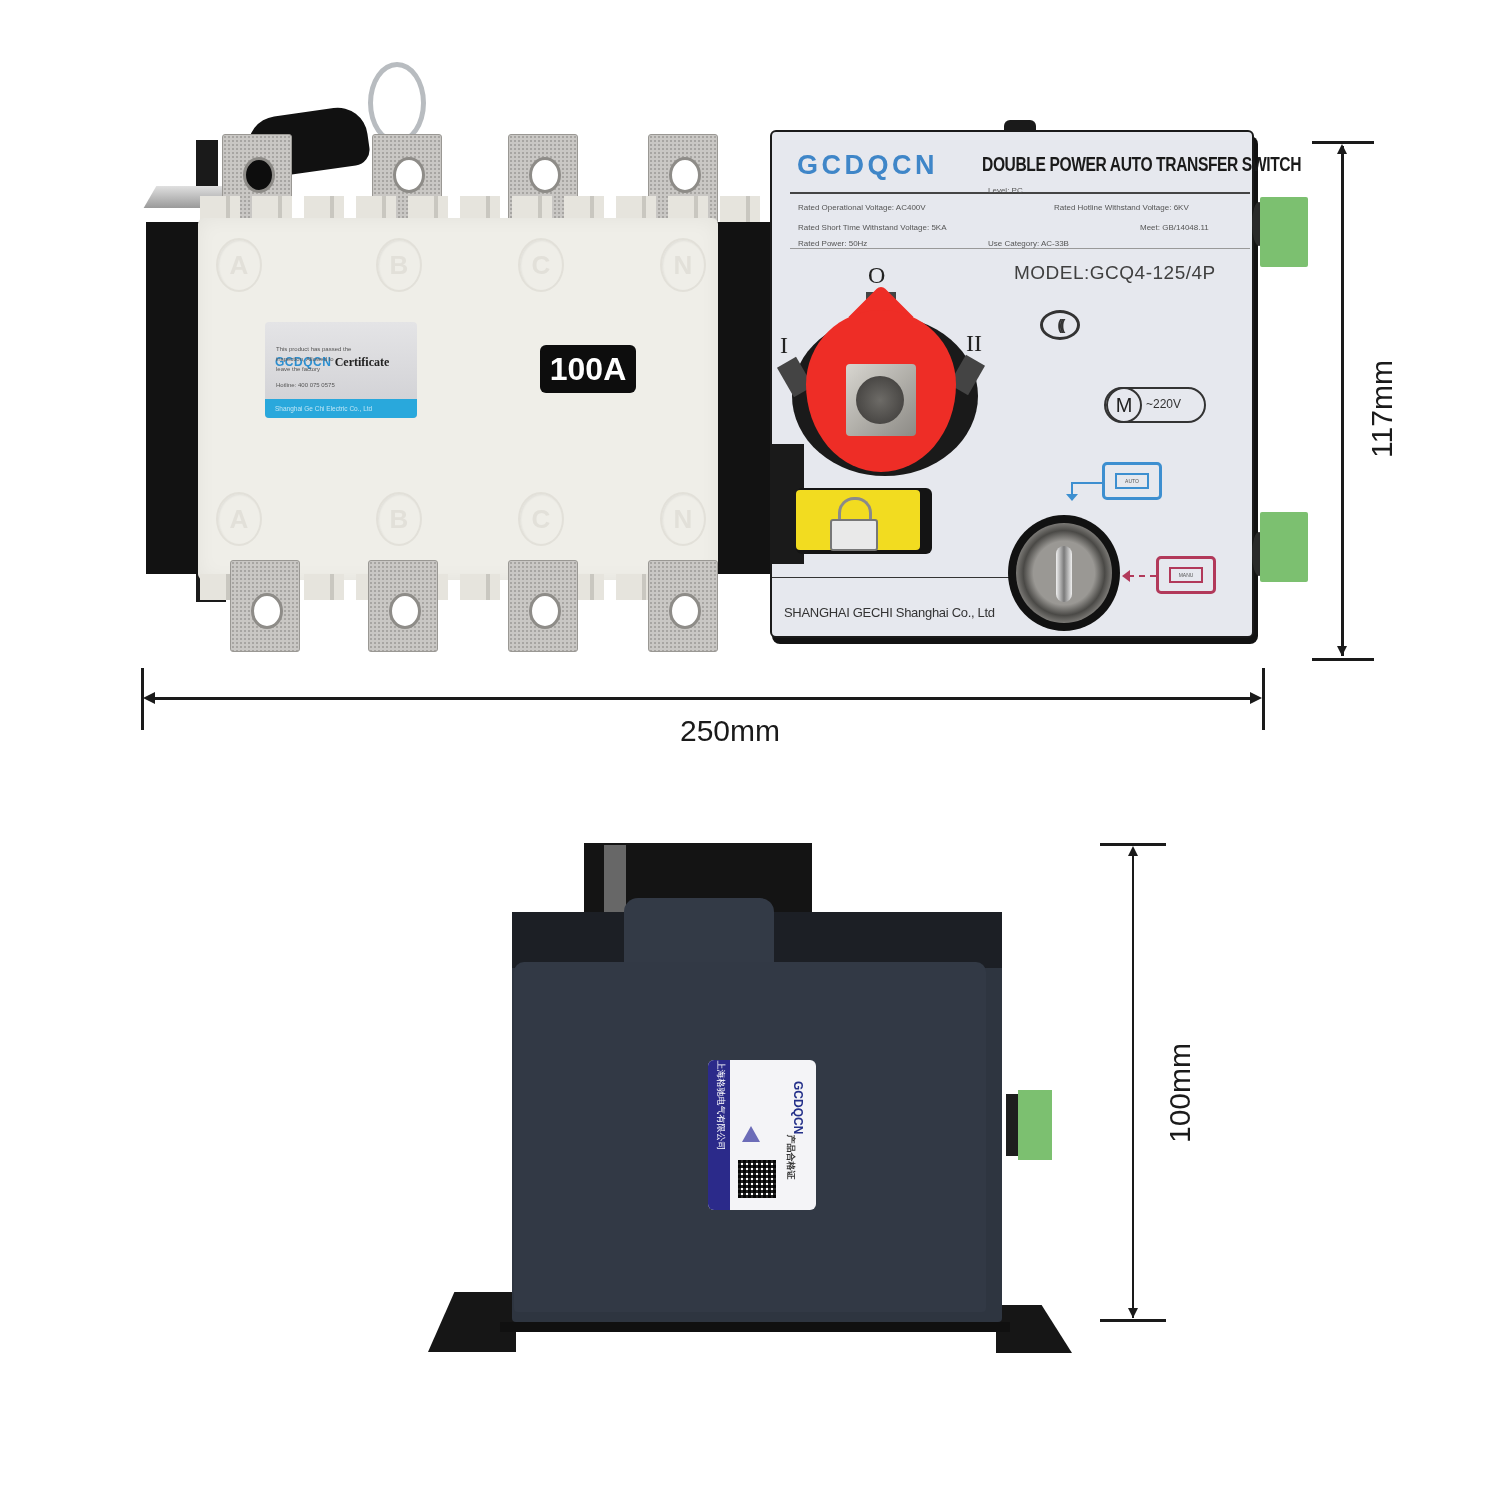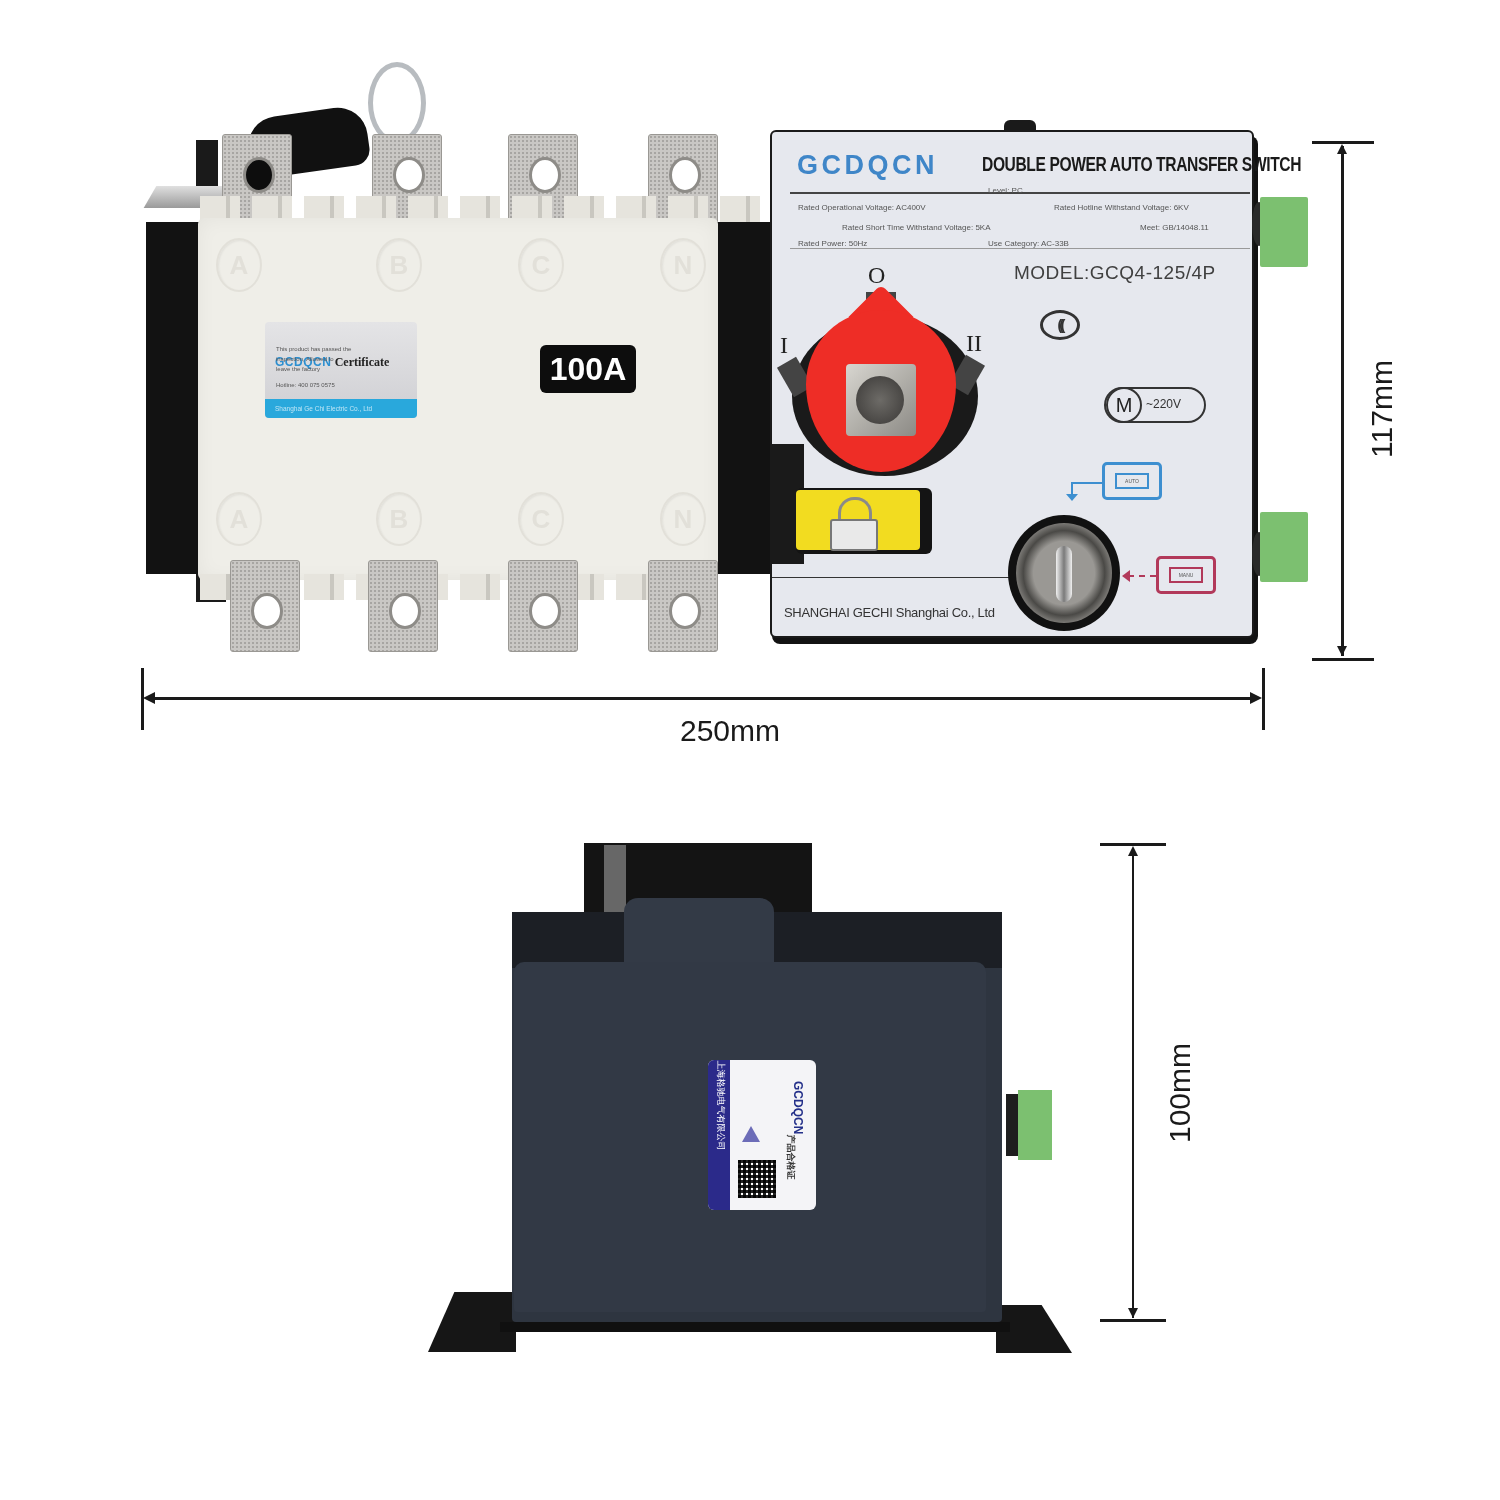--- a/index.html
+++ b/index.html
@@ -189,21 +189,21 @@
   <div class="abs panel-back"></div>
   <div class="abs panel"></div>
 
   <div class="abs brand-text">GCDQCN</div>
   <div class="abs panel-title">DOUBLE POWER AUTO TRANSFER SWITCH</div>
   <div class="abs panel-rule"></div>
 
   <div class="abs spec" style="left:798px;top:203px;">Rated Operational Voltage: AC400V</div>
   <div class="abs spec" style="left:988px;top:186px;">Level: PC</div>
   <div class="abs spec" style="left:1054px;top:203px;">Rated Hotline Withstand Voltage: 6KV</div>
-  <div class="abs spec" style="left:798px;top:223px;margin-left:44px;">Rated Short Time Withstand Voltage: 5KA</div>
+  <div class="abs spec" style="left:798px;top:223px;">Rated Short Time Withstand Voltage: 5KA</div>
   <div class="abs spec" style="left:988px;top:239px;">Use Category: AC-33B</div>
   <div class="abs spec" style="left:1140px;top:223px;">Meet: GB/14048.11</div>
   <div class="abs spec" style="left:798px;top:239px;">Rated Power: 50Hz</div>
   <div class="abs panel-rule2"></div>
 
   <div class="abs model-text">MODEL:GCQ4-125/4P</div>
   <div class="abs ccc-mark">(((</div>
   <div class="abs motor-badge">
     <div class="motor-m">M</div>
     <div class="motor-v">~220V</div>

